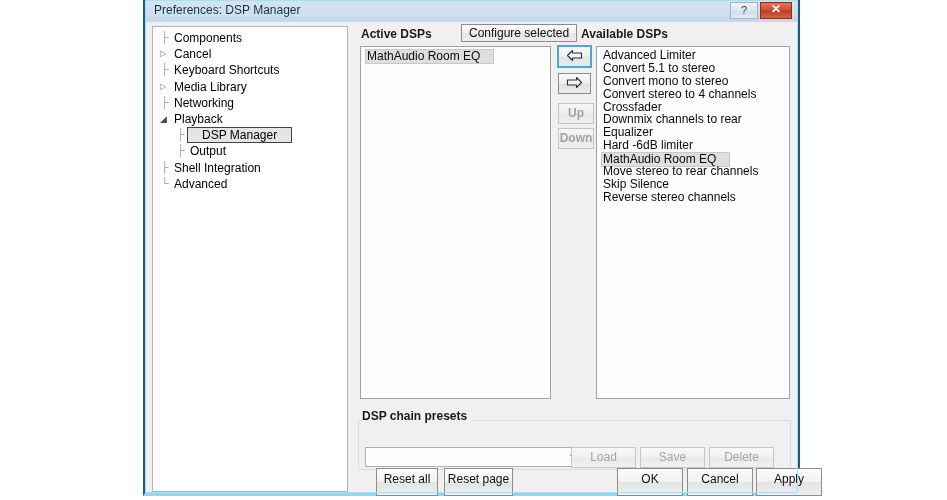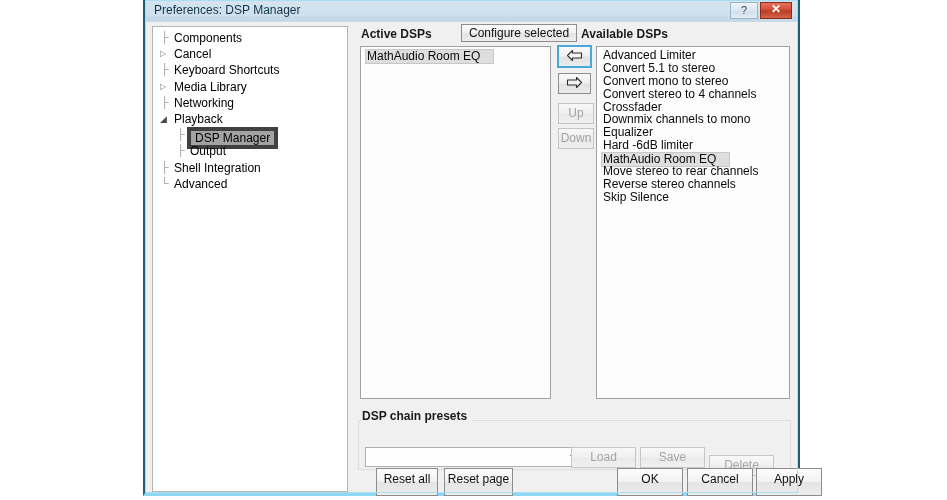--- a/index.html
+++ b/index.html
@@ -96,23 +96,23 @@
     color: #000000;
     white-space: nowrap;
     cursor: default;
   }
   .tree-label {
     position: absolute;
     top: -1px;
     padding: 0 3px;
   }
   .tree-label.selected {
-    background: #a3a3a3;
-    border: 4px solid #404040;
-    padding: 0 4px;
+    background: #e5e5e5;
+    border: 1px solid #404040;
+    padding: 0 14px;
     top: -2px;
   }
   .tree-glyph {
     position: absolute;
     font-size: 8px;
     color: #7a7a7a;
     top: 1px;
   }
   .tree-connector {
     position: absolute;
@@ -198,20 +198,21 @@
     outline-offset: -1px;
     border: 1px solid #7fa8bd;
   }
   #move-right-button { top: 51px; }
   #move-up-button, #move-down-button {
     width: 36px;
     color: #a3a3a3;
     background: linear-gradient(to bottom, #f7f7f7 0%, #efefef 50%, #e8e8e8 51%, #f0f0f0 100%);
     border: 1px solid #c4c4c4;
     cursor: default;
+    font-weight: bold;
   }
   #move-up-button { top: 81px; }
   #move-down-button { top: 106px; }
   .arrow-svg { vertical-align: middle; margin-top: -2px; }
 
   
   #presets-group-label {
     position: absolute;
     left: 216px; top: 387px;
     font-size: 12px;
@@ -260,21 +261,21 @@
     font-family: "Liberation Sans", sans-serif;
     color: #a5a5a5;
     background: linear-gradient(to bottom, #f8f8f8 0%, #f0f0f0 50%, #e9e9e9 51%, #f1f1f1 100%);
     border: 1px solid #c6c6c6;
     cursor: default;
     line-height: 19px;
     text-align: center;
   }
   #load-button { left: 425px; }
   #save-button { left: 494px; }
-  #delete-button { left: 563px; margin-top: 8px; }
+  #delete-button { left: 563px; }
 
   
   .bottom-button {
     position: absolute;
     top: 446px;
     height: 28px;
     box-sizing: border-box;
     font-size: 12px;
     font-family: "Liberation Sans", sans-serif;
     color: #101010;
@@ -372,27 +373,27 @@
     <div class="xfer-button" id="move-up-button">Up</div>
     <div class="xfer-button" id="move-down-button">Down</div>
 
     <div class="col-header" id="available-dsps-header">Available DSPs</div>
     <div class="listbox" id="available-dsps-list">
         <div class="list-item"><span class="item-text">Advanced Limiter</span></div>
         <div class="list-item"><span class="item-text">Convert 5.1 to stereo</span></div>
         <div class="list-item"><span class="item-text">Convert mono to stereo</span></div>
         <div class="list-item"><span class="item-text">Convert stereo to 4 channels</span></div>
         <div class="list-item"><span class="item-text">Crossfader</span></div>
-        <div class="list-item"><span class="item-text">Downmix channels to mono</span></div>
+        <div class="list-item"><span class="item-text">Downmix channels to rear</span></div>
         <div class="list-item"><span class="item-text">Equalizer</span></div>
         <div class="list-item"><span class="item-text">Hard -6dB limiter</span></div>
         <div class="list-item selected"><span class="item-text">MathAudio Room EQ</span></div>
         <div class="list-item"><span class="item-text">Move stereo to rear channels</span></div>
+        <div class="list-item"><span class="item-text">Skip Silence</span></div>
         <div class="list-item"><span class="item-text">Reverse stereo channels</span></div>
-        <div class="list-item"><span class="item-text">Skip Silence</span></div>
       </div>
 
     <div id="presets-group-label">DSP chain presets</div>
     <div id="presets-group-box"></div>
     <div id="presets-combobox">
       <span id="presets-combobox-value"></span>
       <span id="combobox-arrow-icon"></span>
     </div>
     <div class="preset-button" id="load-button">Load</div>
     <div class="preset-button" id="save-button">Save</div>

